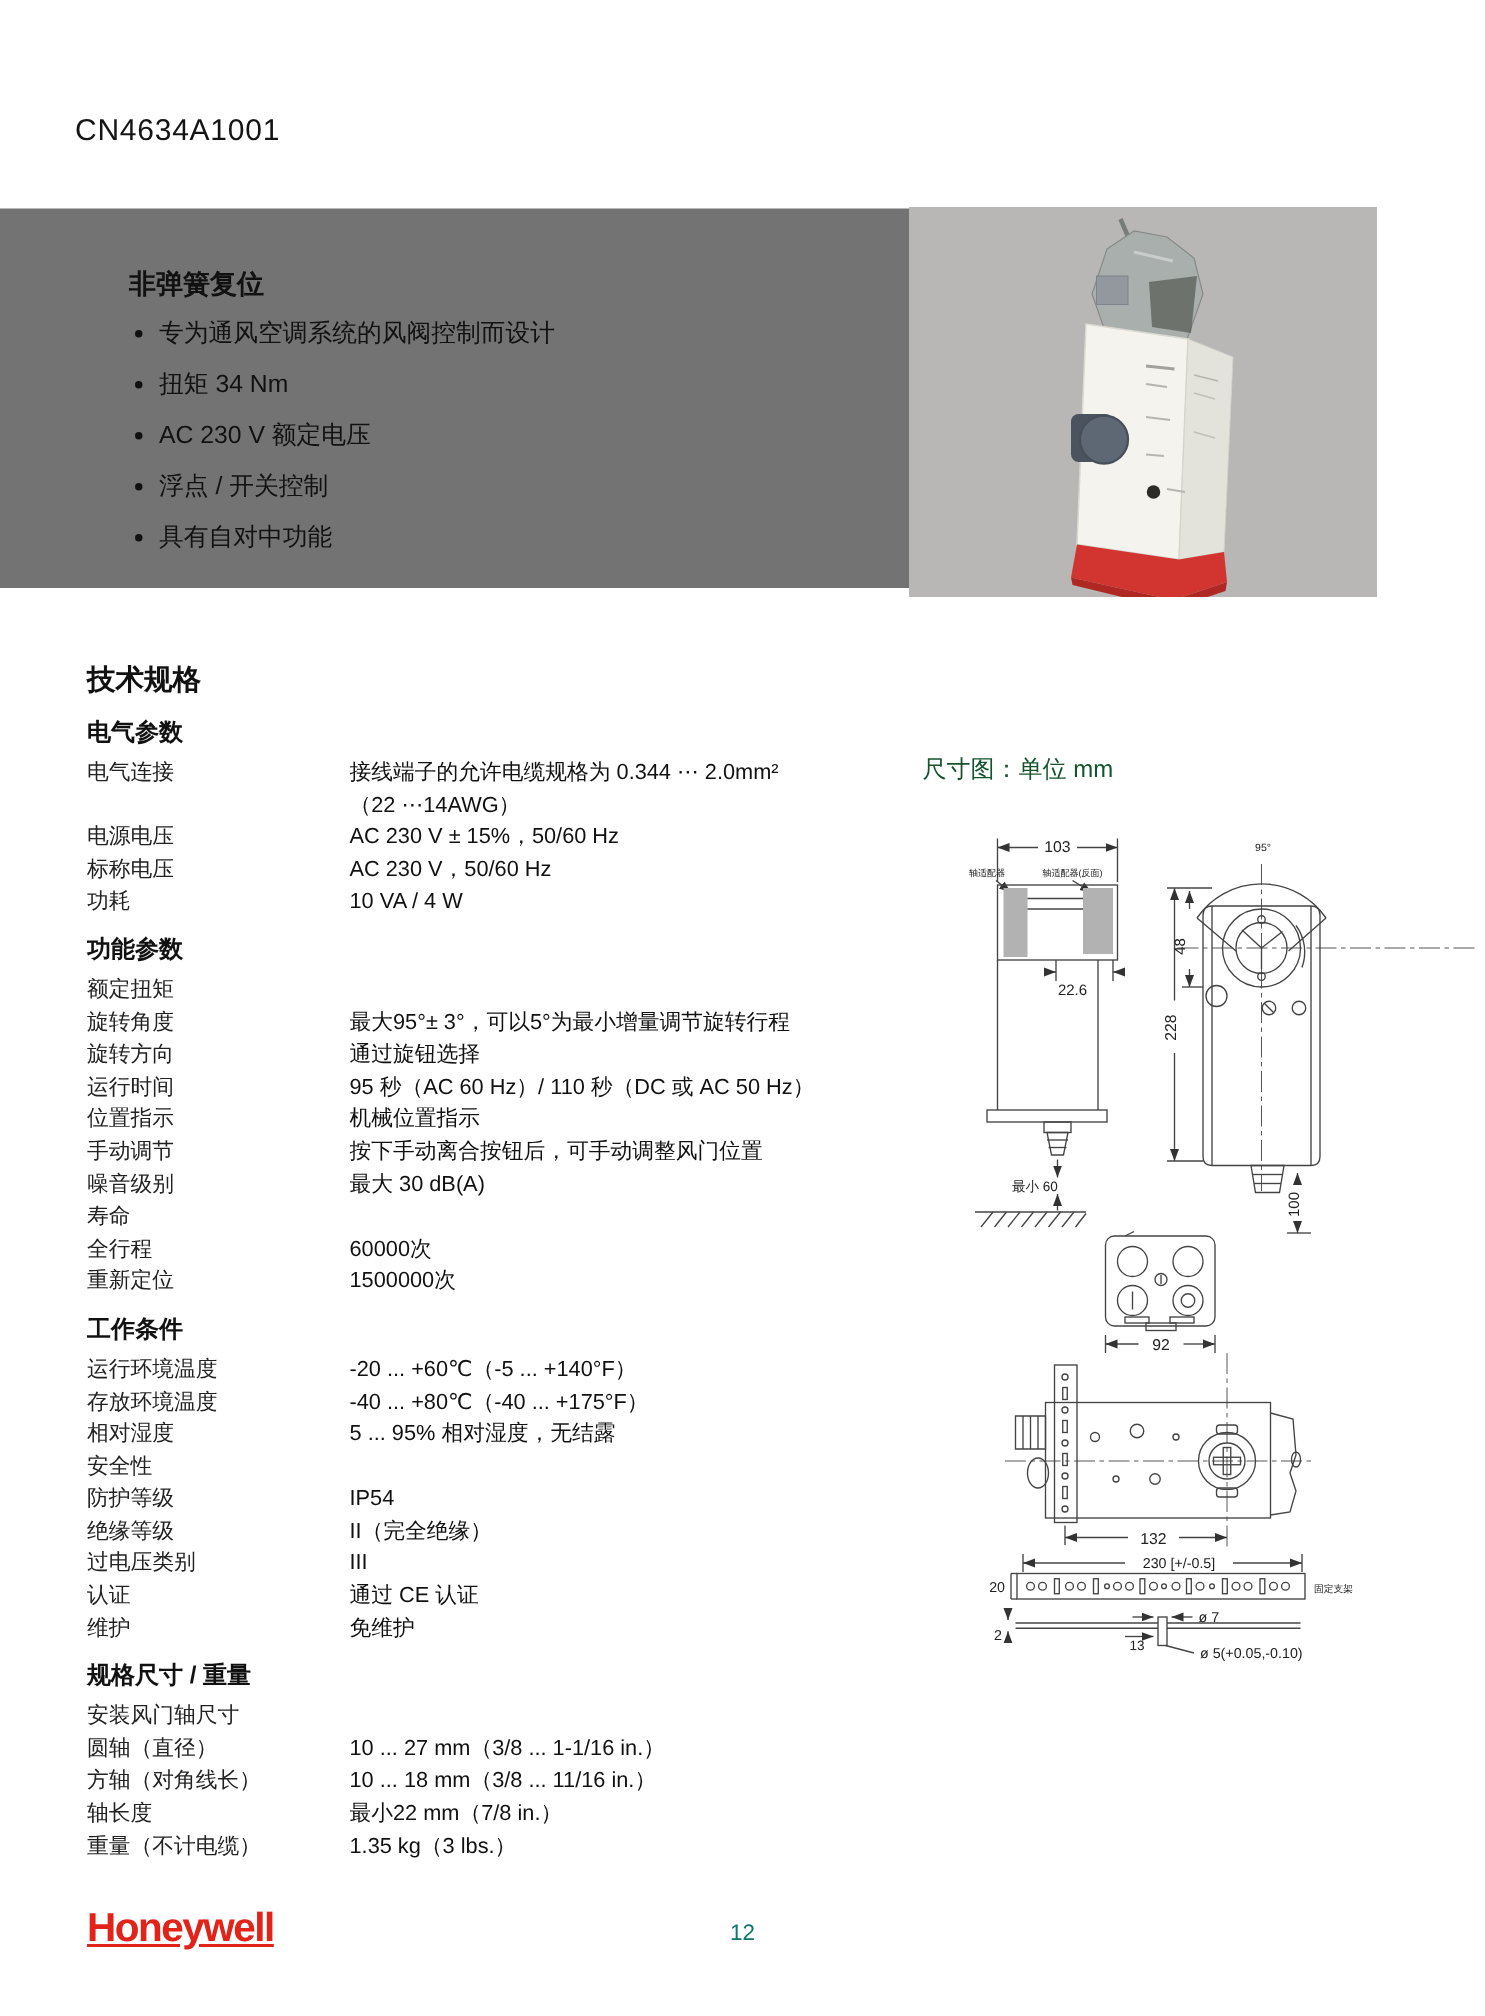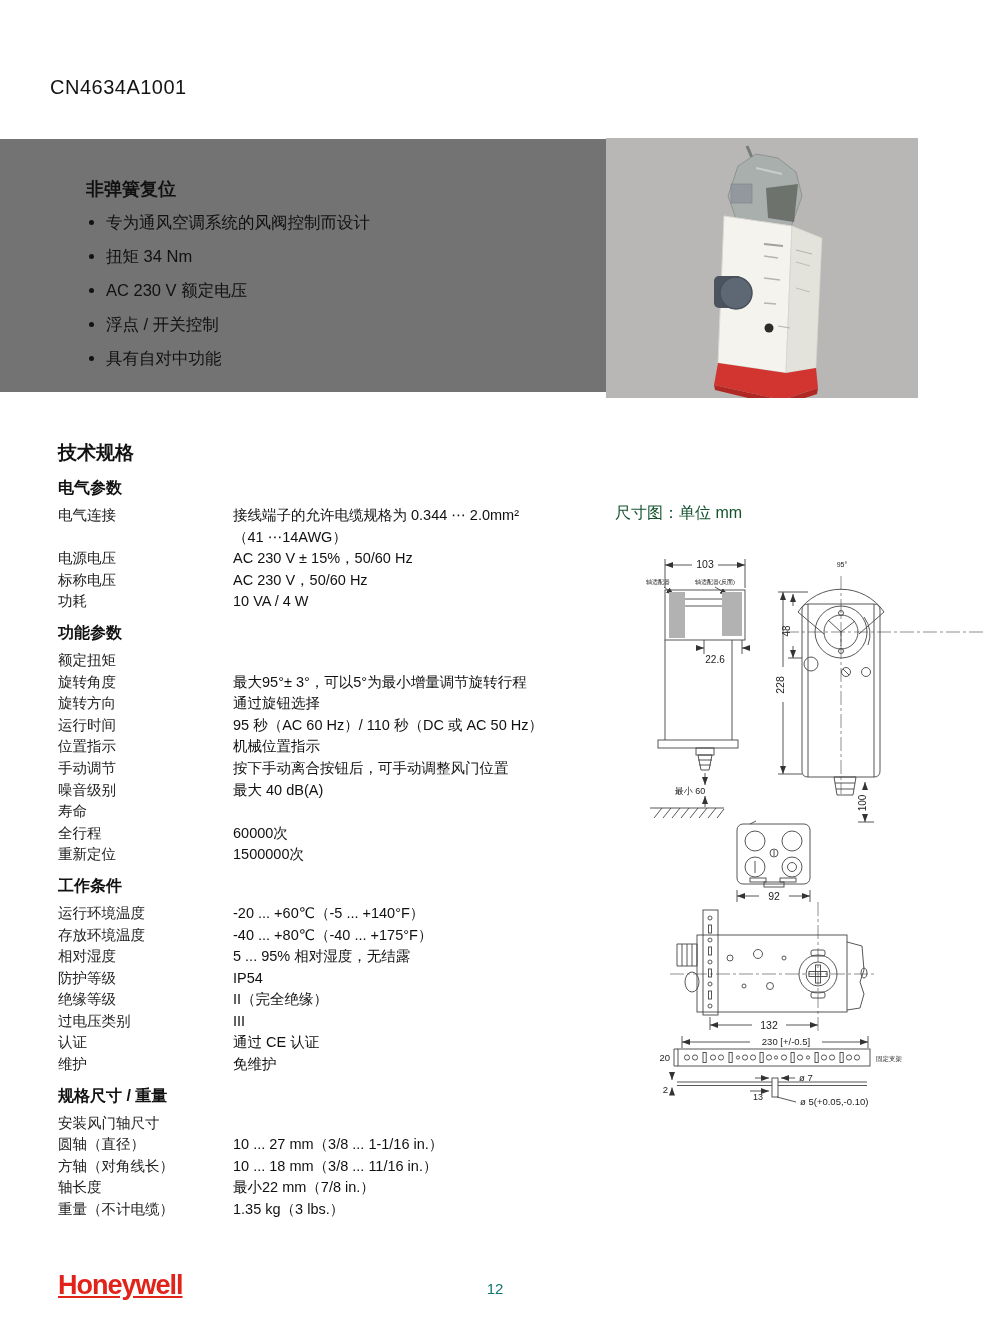--- a/index.html
+++ b/index.html
@@ -83,21 +83,21 @@
     </svg>
   </div>
 
   <div class="specs-block">
     <div class="specs-title">技术规格</div>
     <div>
         <div class="spec-heading">电气参数</div>
         <div class="spec-row">
           <span class="spec-label">电气连接</span>
           <span class="spec-value">接线端子的允许电缆规格为 0.344 ⋯ 2.0mm²
-（41 ⋯14AWG）</span>
+（22 ⋯14AWG）</span>
         </div>
         <div class="spec-row">
           <span class="spec-label">电源电压</span>
           <span class="spec-value">AC 230 V ± 15%，50/60 Hz</span>
         </div>
         <div class="spec-row">
           <span class="spec-label">标称电压</span>
           <span class="spec-value">AC 230 V，50/60 Hz</span>
         </div>
         <div class="spec-row">
@@ -123,21 +123,21 @@
         <div class="spec-row">
           <span class="spec-label">位置指示</span>
           <span class="spec-value">机械位置指示</span>
         </div>
         <div class="spec-row">
           <span class="spec-label">手动调节</span>
           <span class="spec-value">按下手动离合按钮后，可手动调整风门位置</span>
         </div>
         <div class="spec-row">
           <span class="spec-label">噪音级别</span>
-          <span class="spec-value">最大 40 dB(A)</span>
+          <span class="spec-value">最大 30 dB(A)</span>
         </div>
         <div class="spec-row">
           <span class="spec-label">寿命</span>
           <span class="spec-value"></span>
         </div>
         <div class="spec-row">
           <span class="spec-label">全行程</span>
           <span class="spec-value">60000次</span>
         </div>
         <div class="spec-row">
@@ -149,20 +149,24 @@
           <span class="spec-label">运行环境温度</span>
           <span class="spec-value">-20 ... +60℃（-5 ... +140°F）</span>
         </div>
         <div class="spec-row">
           <span class="spec-label">存放环境温度</span>
           <span class="spec-value">-40 ... +80℃（-40 ... +175°F）</span>
         </div>
         <div class="spec-row">
           <span class="spec-label">相对湿度</span>
           <span class="spec-value">5 ... 95% 相对湿度，无结露</span>
+        </div>
+        <div class="spec-row">
+          <span class="spec-label">安全性</span>
+          <span class="spec-value"></span>
         </div>
         <div class="spec-row">
           <span class="spec-label">防护等级</span>
           <span class="spec-value">IP54</span>
         </div>
         <div class="spec-row">
           <span class="spec-label">绝缘等级</span>
           <span class="spec-value">II（完全绝缘）</span>
         </div>
         <div class="spec-row">

